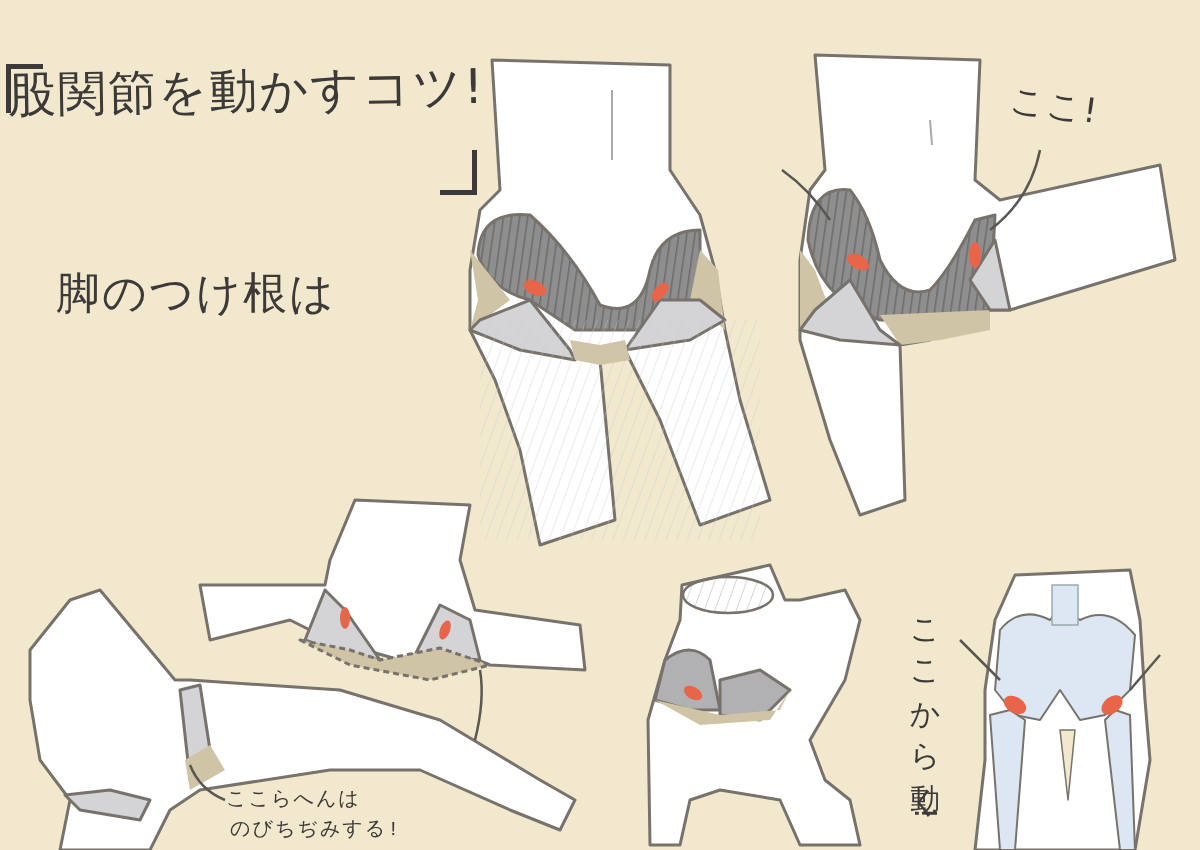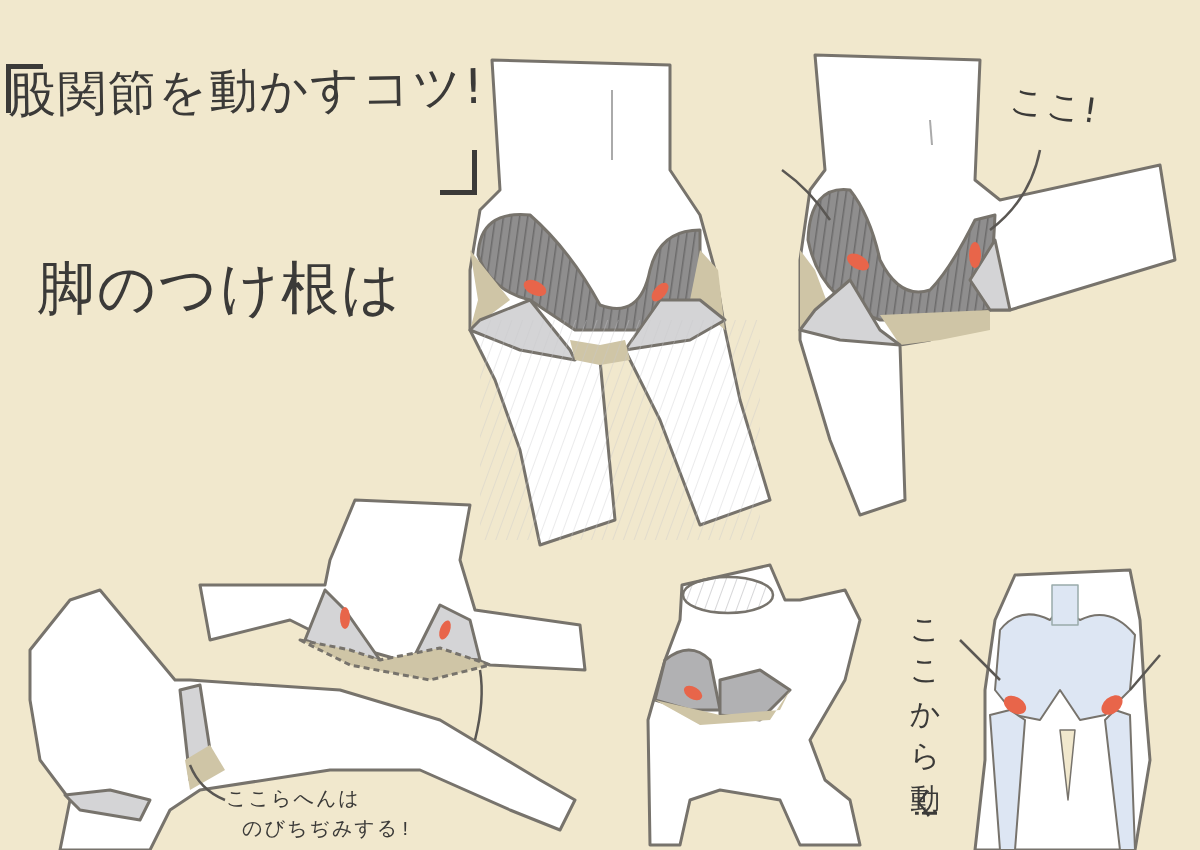--- a/index.html
+++ b/index.html
@@ -2,21 +2,21 @@
 <html><head>
 <meta charset="utf-8">
 <style>
   html,body{margin:0;padding:0;}
   body{width:1200px;height:850px;background:#f1e8cd;overflow:hidden;position:relative;font-family:"DejaVu Sans",sans-serif;color:#3a3836;}
   .canvas{position:absolute;left:0;top:0;width:1200px;height:850px;}
   .hand{position:absolute;font-family:"DejaVu Sans",sans-serif;color:#3b3a38;letter-spacing:2px;line-height:1;}
   .title{left:8px;top:66px;font-size:48px;font-weight:400;transform:rotate(-1deg);}
   .bracket-open{position:absolute;left:6px;top:64px;width:32px;height:44px;border-left:5px solid #3b3a38;border-top:5px solid #3b3a38;}
   .bracket-close{position:absolute;left:440px;top:150px;width:32px;height:40px;border-right:5px solid #3b3a38;border-bottom:5px solid #3b3a38;}
-  .subtitle{left:37px;top:258px;font-size:58px;line-height:70px;font-family:Liberation Mono, monospace;}
+  .subtitle{left:56px;top:258px;font-size:44px;line-height:70px;}
   .koko{left:1010px;top:88px;font-size:34px;transform:rotate(8deg);}
   .stretch{left:226px;top:785px;font-size:20px;line-height:30px;font-family:Liberation Mono, monospace;}
   .vertical{left:910px;top:600px;font-size:30px;writing-mode:vertical-rl;letter-spacing:6px;}
   svg{position:absolute;left:0;top:0;}
 </style>
 </head>
 <body>
 
 <div class="canvas">
 
@@ -105,18 +105,18 @@
 <div class="bracket-close"></div>
 
 <div class="hand subtitle">
   <div>脚のつけ根は</div>
 </div>
 
 <div class="hand koko">ここ!</div>
 
 <div class="hand stretch">
   <div>ここらへんは</div>
-  <div style="margin-left:16px">のびちぢみする!</div>
+  <div style="margin-left:4px">のびちぢみする!</div>
 </div>
 
 <div class="hand vertical">ここから動く!</div>
 
 </div>
 
 </body></html>

